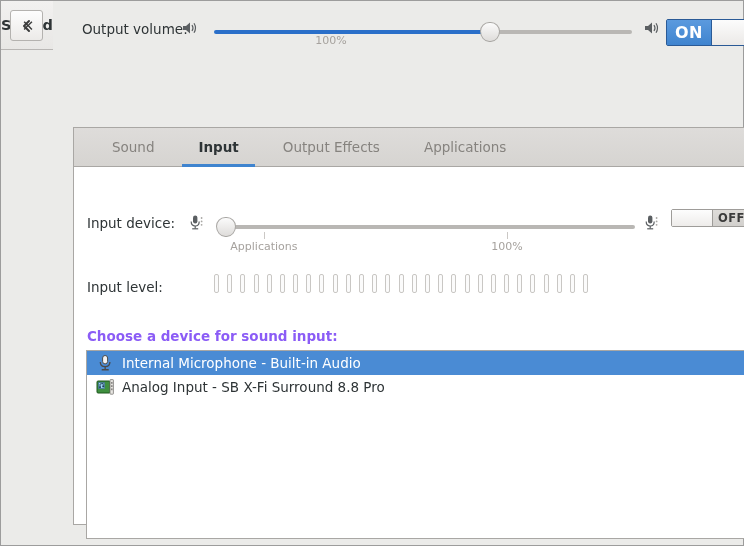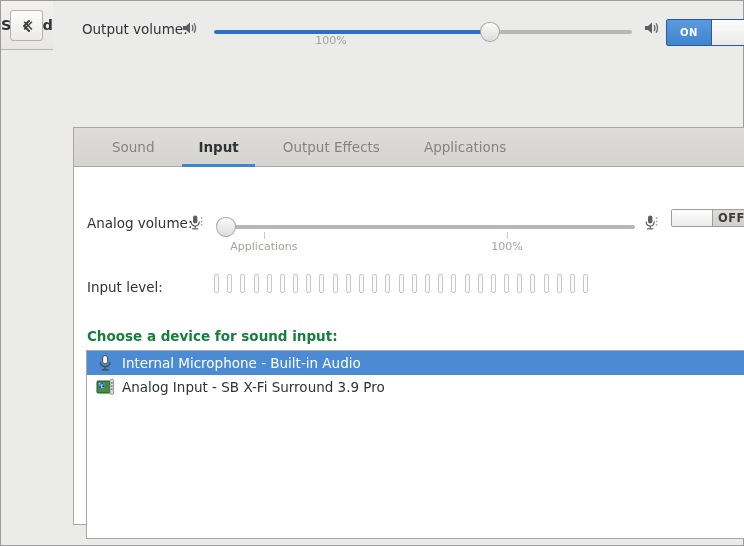--- a/index.html
+++ b/index.html
@@ -177,21 +177,21 @@
   }
   .toggle.on {
     left: 613px;
     top: 18px;
     border: 1px solid #2a5a96;
   }
   .toggle.on .t-lit {
     flex: 0 0 44px;
     background: linear-gradient(to bottom, #5b9ade 0%, #3f84cf 100%);
     color: #ffffff;
-    font-size: 10px;
+    font-size: 16px;
     font-weight: bold;
     display: flex;
     align-items: center;
     justify-content: center;
     letter-spacing: 0.4px;
   }
   .toggle.on .t-knob {
     flex: 1;
     background: linear-gradient(to bottom, #fcfcfc 0%, #ebe9e7 100%);
     border-left: 1px solid #2a5a96;
@@ -340,21 +340,21 @@
     background: #fbfbfb;
   }
 
   
   .chooser-label {
     position: absolute;
     left: 13px;
     top: 161px;
     font-size: 13.5px;
     font-weight: bold;
-    color: #15803d;
+    color: #8b5cf6;
     white-space: nowrap;
   }
   .device-list {
     position: absolute;
     left: 12px;
     top: 183px;
     width: 683px;
     height: 189px;
     box-sizing: border-box;
     border: 1px solid #a9a7a4;
@@ -450,21 +450,21 @@
         <div class="tab">
           <span>Output Effects</span>
         </div>
         <div class="tab">
           <span>Applications</span>
         </div>
       </div>
 
       <div class="tabcontent">
 
-        <div class="input-label">Analog volume:</div>
+        <div class="input-label">Input device:</div>
 
         <span class="icon-mic-left">
           <svg width="16" height="17" viewBox="0 0 16 17">
             <rect x="4" y="1.5" width="4.4" height="8" rx="2.2" fill="#5b5f62"></rect>
             <path d="M2.2,7.6 Q2.2,12 6.2,12 Q10.2,12 10.2,7.6" fill="none" stroke="#5b5f62" stroke-width="1.2"></path>
             <rect x="5.6" y="12" width="1.2" height="2.6" fill="#5b5f62"></rect>
             <rect x="3.2" y="14.2" width="6" height="1.2" fill="#5b5f62"></rect>
             <circle cx="12.6" cy="4" r="0.9" fill="#a9a7a4"></circle>
             <circle cx="12.6" cy="7.4" r="0.9" fill="#a9a7a4"></circle>
             <circle cx="12.6" cy="10.8" r="0.9" fill="#a9a7a4"></circle>
@@ -550,21 +550,21 @@
                 <rect x="2.6" y="4.6" width="6" height="6" fill="#9fd6f5" stroke="#3a6f8f" stroke-width="0.7"></rect>
                 <path d="M4,9 L4,6 L7.2,5.4 L7.2,8.4" fill="none" stroke="#20405a" stroke-width="0.9"></path>
                 <circle cx="4" cy="9.2" r="1" fill="#20405a"></circle>
                 <circle cx="7.2" cy="8.6" r="1" fill="#20405a"></circle>
                 <rect x="14" y="1.6" width="3.4" height="14.6" rx="0.6" fill="#e8e6e2" stroke="#7a7875" stroke-width="0.8"></rect>
                 <rect x="15" y="4" width="1.6" height="1.8" fill="#8a8885"></rect>
                 <rect x="15" y="7.2" width="1.6" height="1.8" fill="#8a8885"></rect>
                 <rect x="15" y="10.4" width="1.6" height="1.8" fill="#8a8885"></rect>
               </svg>
             </span>
-            <span class="dev-name">Analog Input - SB X-Fi Surround 3.9 Pro</span>
+            <span class="dev-name">Analog Input - SB X-Fi Surround 8.8 Pro</span>
           </div>
 
         </div>
 
         <div class="toggle off" style="position:absolute; left:597px; top:42px;">
           <div class="t-knob"></div>
           <div class="t-lit">OFF</div>
         </div>
 
       </div>

